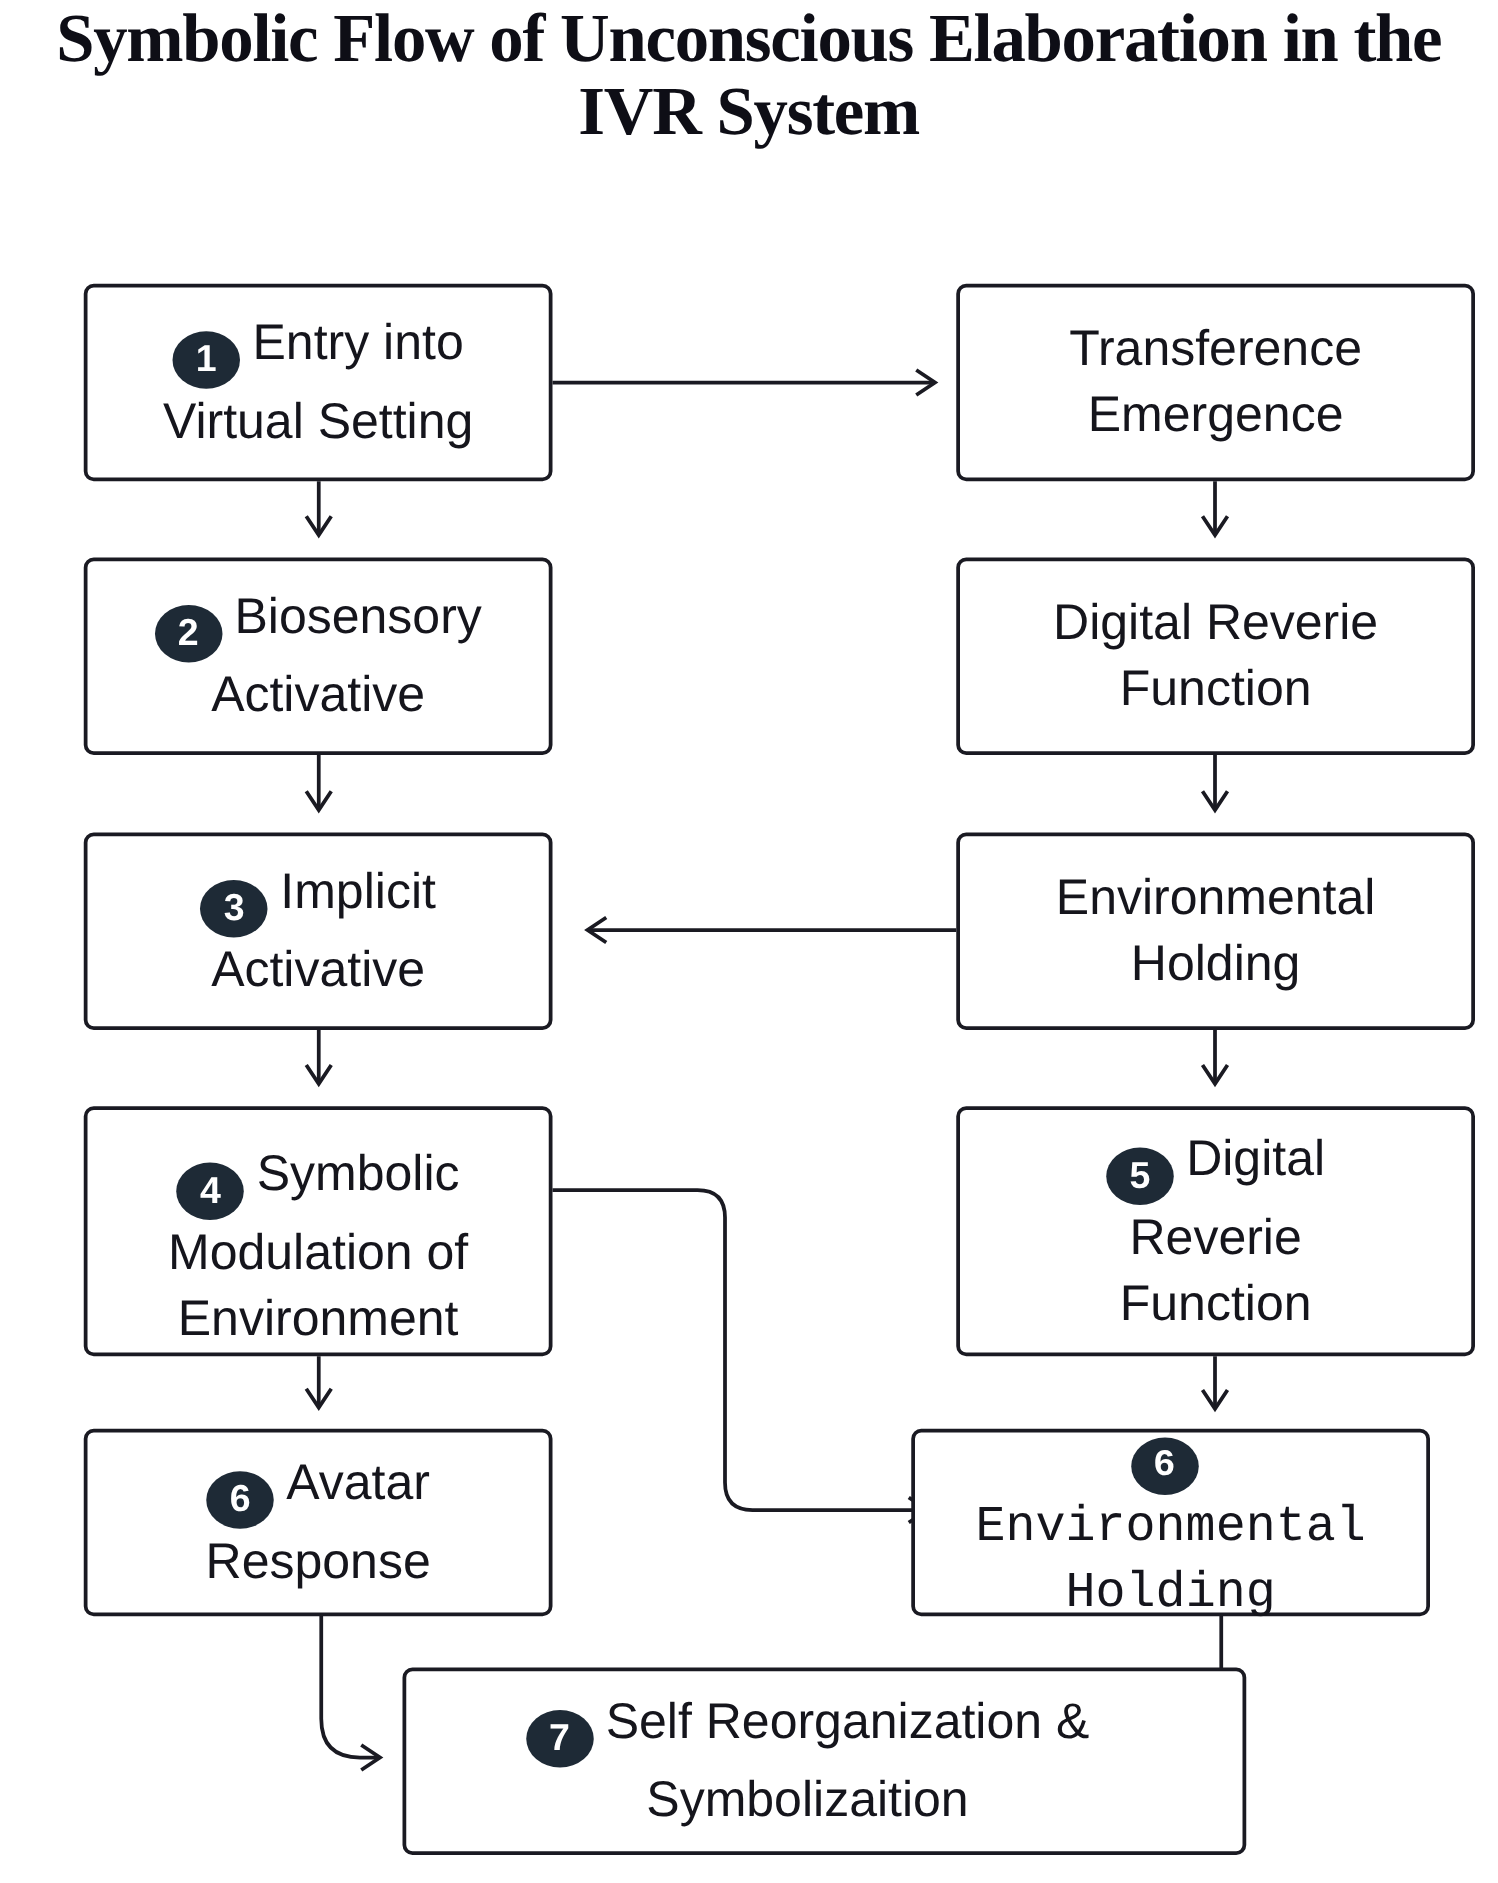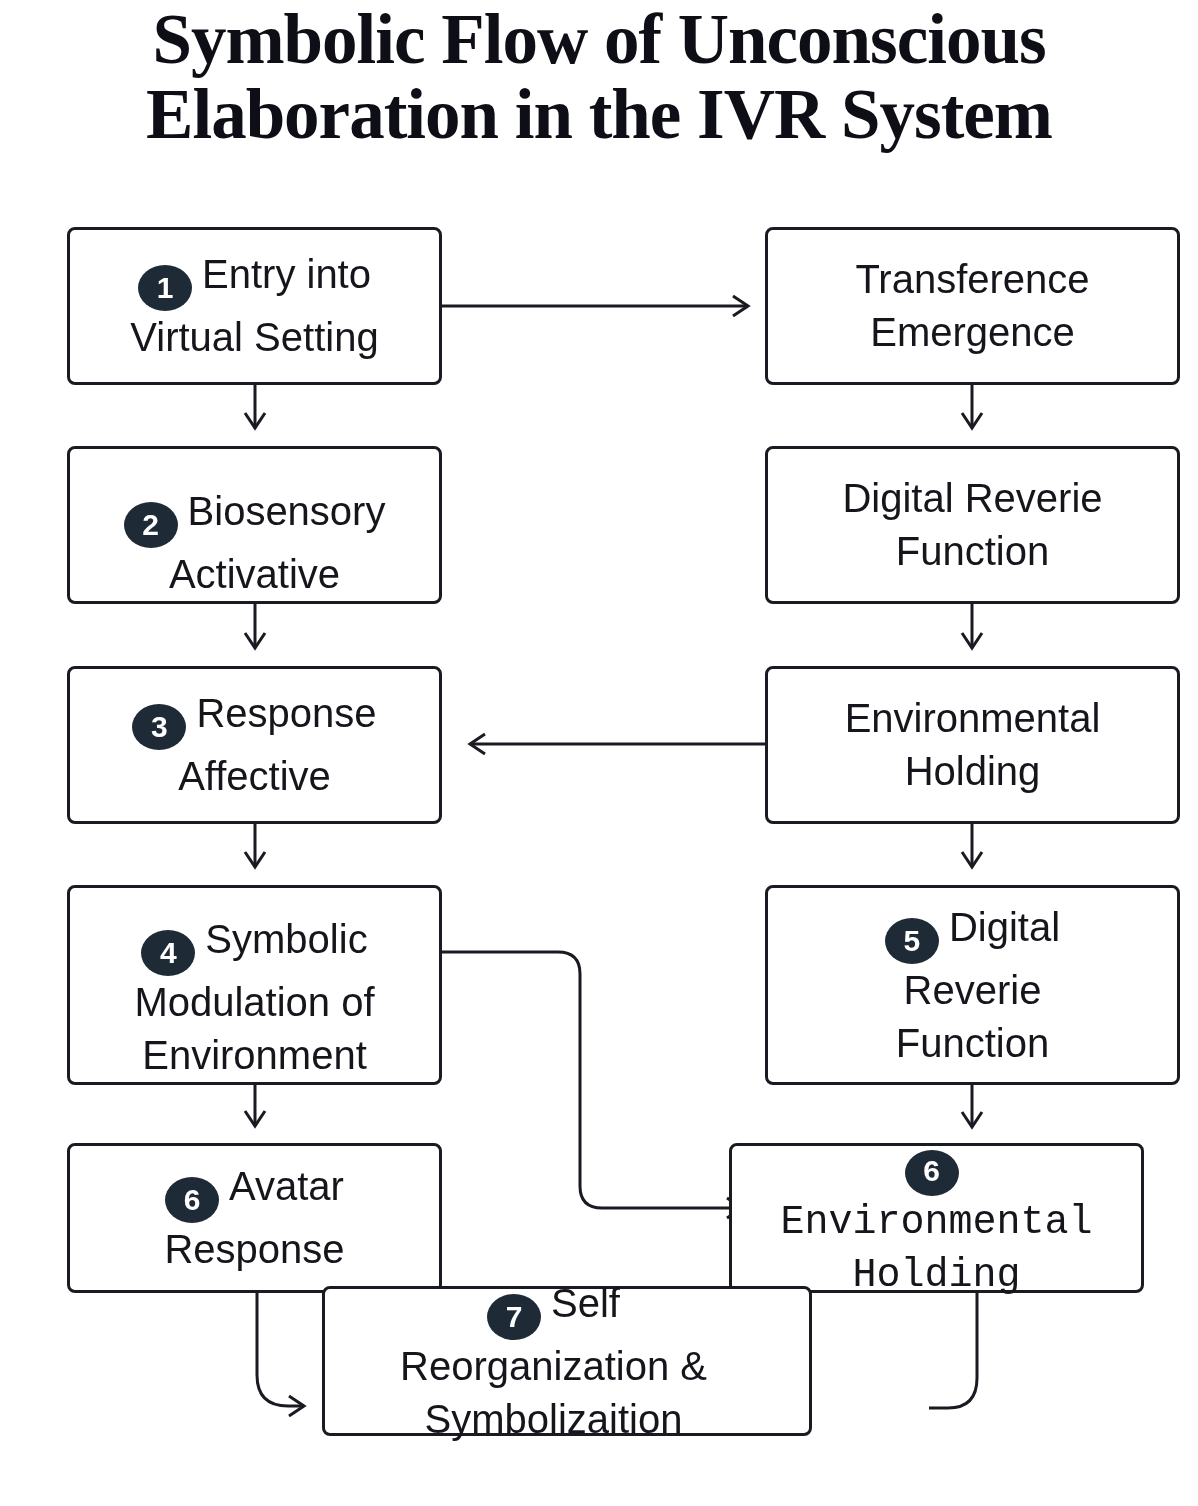--- a/index.html
+++ b/index.html
@@ -16,21 +16,21 @@
     background:#ffffff;
     overflow:hidden;
     font-family:"Liberation Sans", sans-serif;
   }
   .title{
     position:absolute;
     left:0;top:2px;width:1198px;
     text-align:center;
     font-family:"Liberation Serif", serif;
     font-weight:700;
-    font-size:71px;
+    font-size:55px;
     line-height:1.05;
     letter-spacing:-1px;
     color:#0e0e16;
   }
   #connectors{
     position:absolute;left:0;top:0;width:1198px;height:1506px;
     z-index:0;
   }
   #connectors path{
     fill:none;
@@ -100,30 +100,30 @@
   </svg>
 
   <div class="box" style="left:67px;top:227px;width:375px;height:158px;">
     <div><span class="badge">1</span><span>Entry into Virtual Setting</span></div>
   </div>
 
   <div class="box" style="left:765px;top:227px;width:415px;height:158px;">
     <div><span>Transference Emergence</span></div>
   </div>
 
-  <div class="box" style="left:67px;top:446px;width:375px;height:158px;align-items:flex-end;">
+  <div class="box" style="left:67px;top:446px;width:375px;height:158px;">
     <div><span class="badge">2</span><span>Biosensory Activative</span></div>
   </div>
 
   <div class="box" style="left:765px;top:446px;width:415px;height:158px;">
     <div><span>Digital Reverie Function</span></div>
   </div>
 
   <div class="box" style="left:67px;top:666px;width:375px;height:158px;">
-    <div><span class="badge">3</span><span>Response Affective</span></div>
+    <div><span class="badge">3</span><span>Implicit Activative</span></div>
   </div>
 
   <div class="box" style="left:765px;top:666px;width:415px;height:158px;">
     <div><span>Environmental Holding</span></div>
   </div>
 
   <div class="box" style="left:67px;top:885px;width:375px;height:200px;align-items:flex-end;">
     <div><span class="badge">4</span><span>Symbolic Modulation of Environment</span></div>
   </div>
 
@@ -132,17 +132,17 @@
   </div>
 
   <div class="box" style="left:67px;top:1143px;width:375px;height:150px;">
     <div><span class="badge">6</span><span>Avatar Response</span></div>
   </div>
 
   <div class="box" style="left:729px;top:1143px;width:415px;height:150px;font-family:Liberation Mono, monospace;">
     <div><span class="badge">6</span><span>Environmental Holding</span></div>
   </div>
 
-  <div class="box pad-xl" style="left:322px;top:1286px;width:490px;height:150px;padding-left:48px;">
+  <div class="box pad-xl" style="left:322px;top:1334px;width:675px;height:150px;padding-left:48px;">
     <div><span class="badge">7</span><span>Self Reorganization &amp; Symbolizaition</span></div>
   </div>
 
 </div>
 
 </body></html>

